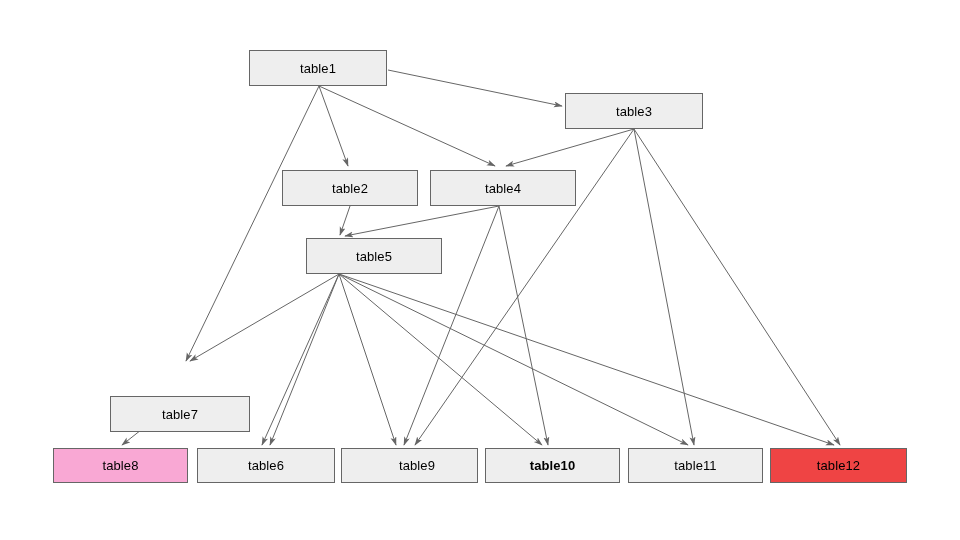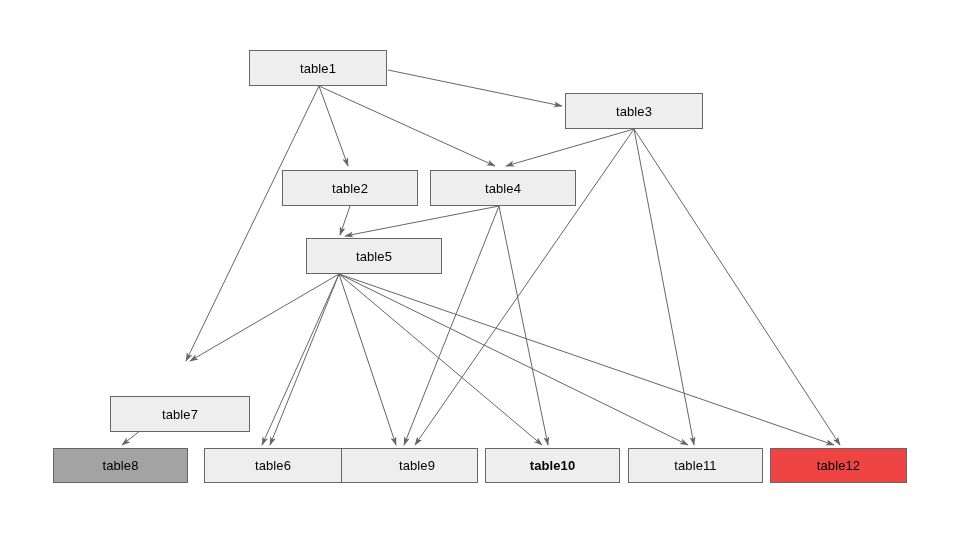--- a/index.html
+++ b/index.html
@@ -92,24 +92,24 @@
       </div>
       <div class="node" style="left: 430px; top: 170px; width: 146px; height: 36px; background: rgb(238, 238, 238); border-color: rgb(102, 102, 102); color: rgb(0, 0, 0);">
         <span class="node-label">table4</span>
       </div>
       <div class="node" style="left: 271px; top: 238px; width: 136px; height: 36px; background: rgb(238, 238, 238); border-color: rgb(102, 102, 102); color: rgb(0, 0, 0); margin-left: 35px;">
         <span class="node-label">table5</span>
       </div>
       <div class="node" style="left: 110px; top: 364px; width: 140px; height: 36px; background: rgb(238, 238, 238); border-color: rgb(102, 102, 102); color: rgb(0, 0, 0); margin-top: 32px;">
         <span class="node-label">table7</span>
       </div>
-      <div class="node" style="left: 53px; top: 448px; width: 135px; height: 35px; background: #a3a3a3; border-color: rgb(102, 102, 102); color: rgb(0, 0, 0);">
+      <div class="node" style="left: 53px; top: 448px; width: 135px; height: 35px; background: #f9a8d4; border-color: rgb(102, 102, 102); color: rgb(0, 0, 0);">
         <span class="node-label">table8</span>
       </div>
-      <div class="node" style="left: 204px; top: 448px; width: 138px; height: 35px; background: rgb(238, 238, 238); border-color: rgb(102, 102, 102); color: rgb(0, 0, 0);">
+      <div class="node" style="left: 197px; top: 448px; width: 138px; height: 35px; background: rgb(238, 238, 238); border-color: rgb(102, 102, 102); color: rgb(0, 0, 0);">
         <span class="node-label">table6</span>
       </div>
       <div class="node" style="left: 341px; top: 448px; width: 137px; height: 35px; background: rgb(238, 238, 238); border-color: rgb(102, 102, 102); color: rgb(0, 0, 0); padding-left: 15px;">
         <span class="node-label">table9</span>
       </div>
       <div class="node" style="left: 485px; top: 448px; width: 135px; height: 35px; background: rgb(238, 238, 238); border-color: rgb(102, 102, 102); color: rgb(0, 0, 0); font-weight: bold;">
         <span class="node-label">table10</span>
       </div>
       <div class="node" style="left: 628px; top: 448px; width: 135px; height: 35px; background: rgb(238, 238, 238); border-color: rgb(102, 102, 102); color: rgb(0, 0, 0);">
         <span class="node-label">table11</span>

